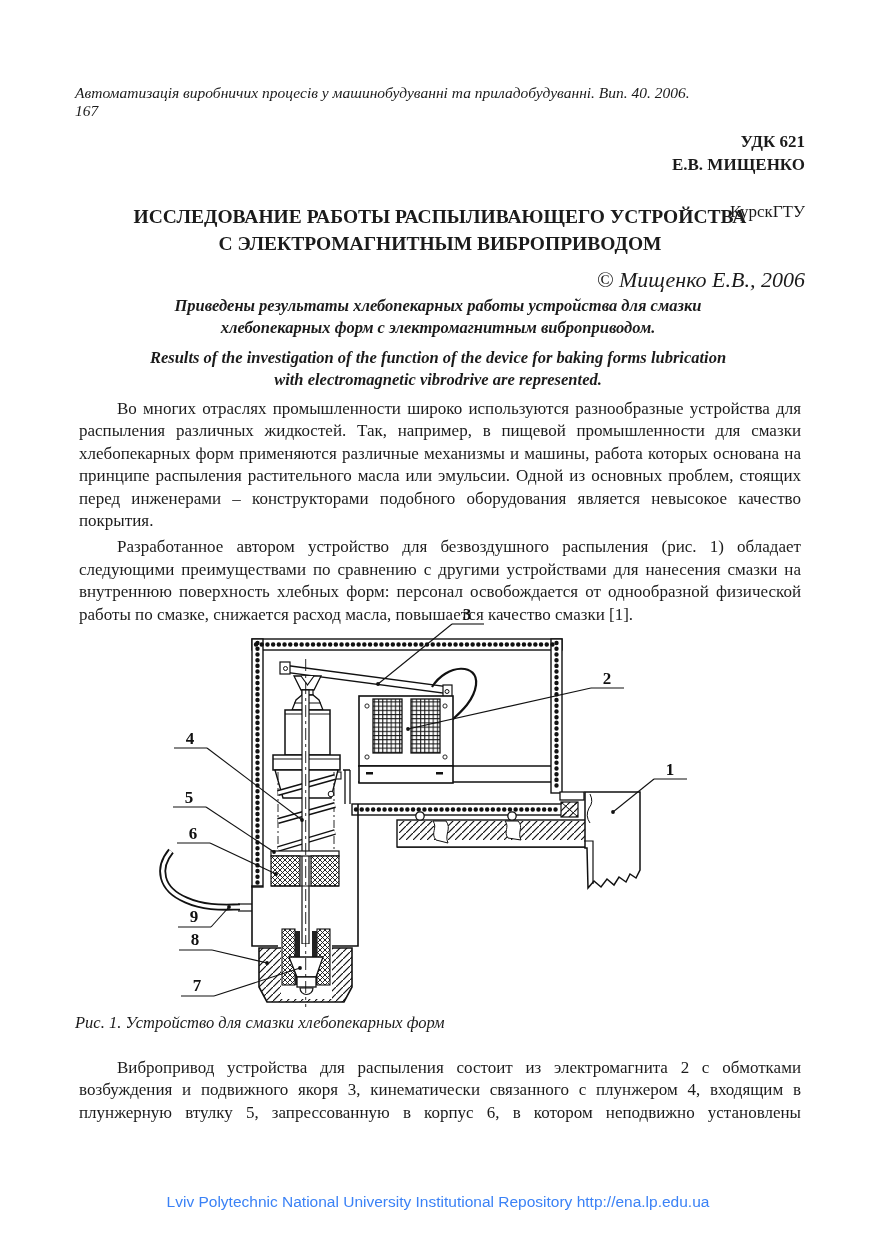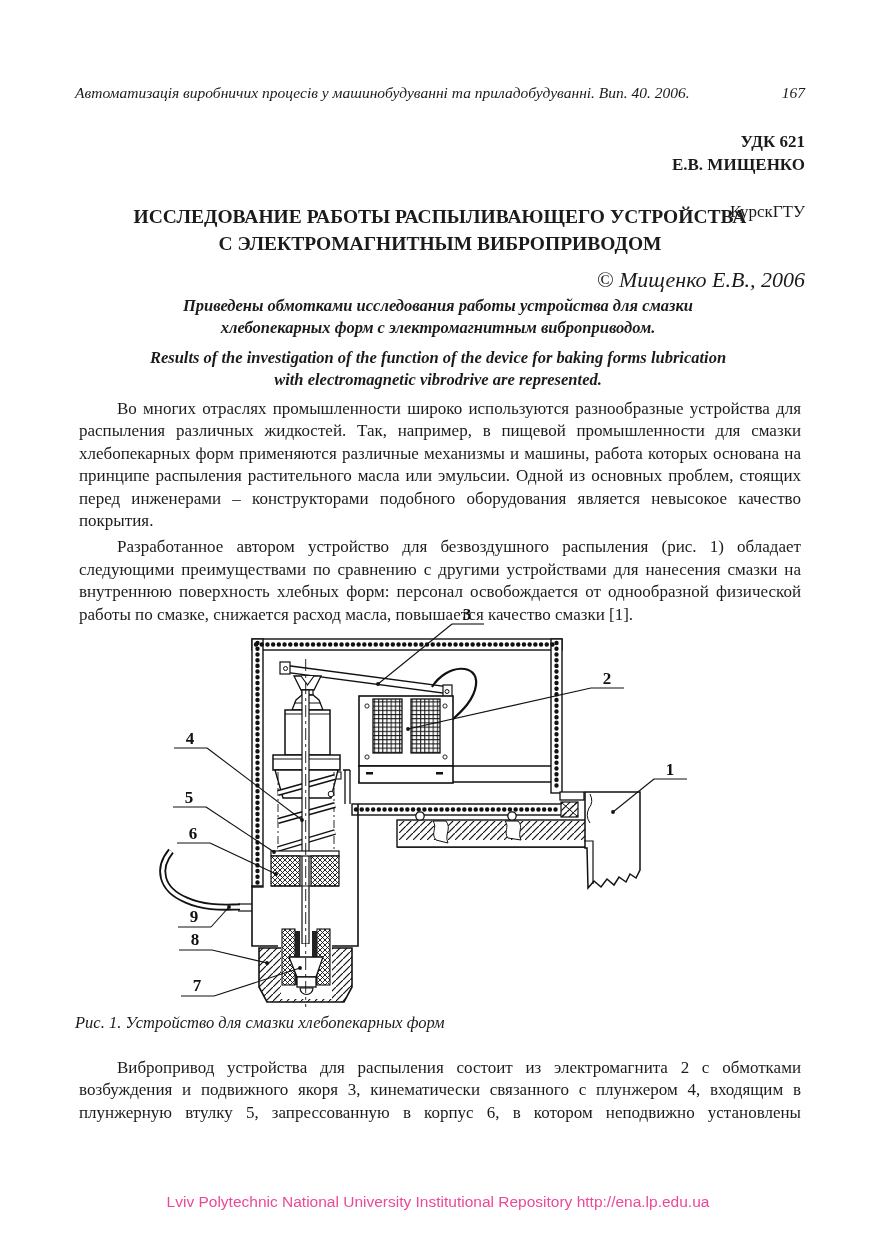--- a/index.html
+++ b/index.html
@@ -5,21 +5,21 @@
   html,body{margin:0;padding:0;background:#e8e8e8;}
   .page{
     position:relative;
     width:876px;height:1240px;
     background:#ffffff;
     margin:0 auto;
     overflow:hidden;
     font-family:"Liberation Serif", serif;
     color:#1b1b1b;
   }
-  .abs{position:absolute;}
+  .abs{position:absolute;flex-direction:column;}
   .header-line{
     left:75px;top:84px;width:730px;
     display:flex;justify-content:space-between;
     font-style:italic;font-size:15.5px;white-space:nowrap;
   }
   .right-stack{left:75px;top:130px;width:730px;text-align:right;line-height:23px;font-size:17px;}
   .udk{font-weight:bold;margin-bottom:0;}
   .author{font-weight:bold;}
   .affiliation{font-weight:normal;margin-top:24px;}
   .doc-title{
@@ -42,21 +42,21 @@
   .para3{left:75px;top:1053px;width:730px;}
   .para3 p{text-align-last:justify;}
   .fig-caption{
     left:75px;top:1013px;width:730px;
     text-align:left;font-style:italic;font-size:16.5px;
   }
   .figure-wrap{left:150px;top:598px;width:620px;height:415px;}
   .footer-line{
     left:0;top:1193px;width:876px;text-align:center;
     font-family:"Liberation Sans", sans-serif;
-    font-size:15.5px;color:#ec4899;
+    font-size:15.5px;color:#3b82f6;
   }
   svg text.fig-num{
     font-family:"Liberation Serif", serif;
     font-weight:bold;font-size:17px;text-anchor:middle;
     fill:#111;
   }
 </style>
 </head>
 <body>
 
@@ -71,21 +71,21 @@
     <div class="udk">УДК 621</div>
     <div class="author">Е.В. МИЩЕНКО</div>
     <div class="affiliation">КурскГТУ</div>
   </div>
 
   <div class="abs doc-title">ИССЛЕДОВАНИЕ РАБОТЫ РАСПЫЛИВАЮЩЕГО УСТРОЙСТВА
 С ЭЛЕКТРОМАГНИТНЫМ ВИБРОПРИВОДОМ</div>
 
   <div class="abs copyright">© Мищенко Е.В., 2006</div>
 
-  <div class="abs abstract ru">Приведены обмотками исследования работы устройства для смазки хлебопекарных форм с электромагнитным виброприводом.</div>
+  <div class="abs abstract ru">Приведены результаты хлебопекарных работы устройства для смазки хлебопекарных форм с электромагнитным виброприводом.</div>
   <div class="abs abstract en">Results of the investigation of the function of the device for baking forms lubrication with electromagnetic vibrodrive are represented.</div>
 
   <div class="abs body-text">
     <p>Во многих отраслях промышленности широко используются разнообразные устройства для распыления различных жидкостей. Так, например, в пищевой промышленности для смазки хлебопекарных форм применяются различные механизмы и машины, работа которых основана на принципе распыления растительного масла или эмульсии. Одной из основных проблем, стоящих перед инженерами – конструкторами подобного оборудования является невысокое качество покрытия.</p>
     <p>Разработанное автором устройство для безвоздушного распыления (рис. 1) обладает следующими преимуществами по сравнению с другими устройствами для нанесения смазки на внутреннюю поверхность хлебных форм: персонал освобождается от однообразной физической работы по смазке, снижается расход масла, повышается качество смазки [1].</p>
   </div>
 
   <div class="abs figure-wrap">
     <svg width="620" height="415" viewBox="150 598 620 415" xmlns="http://www.w3.org/2000/svg">
       <defs>

